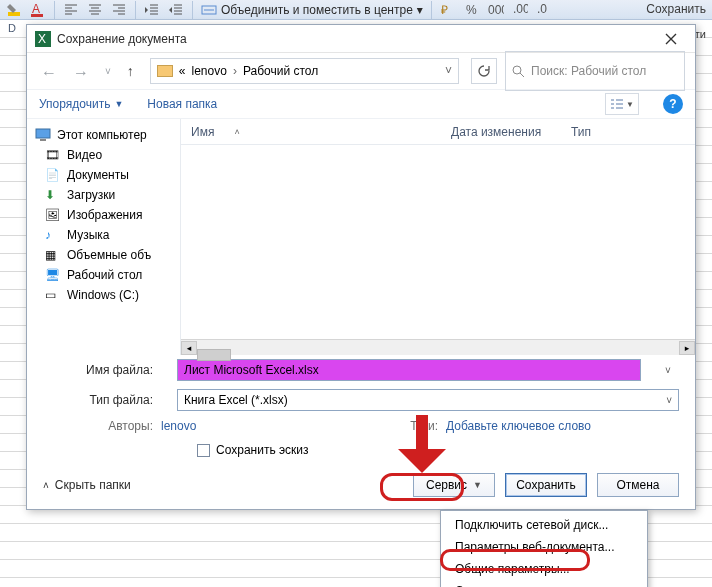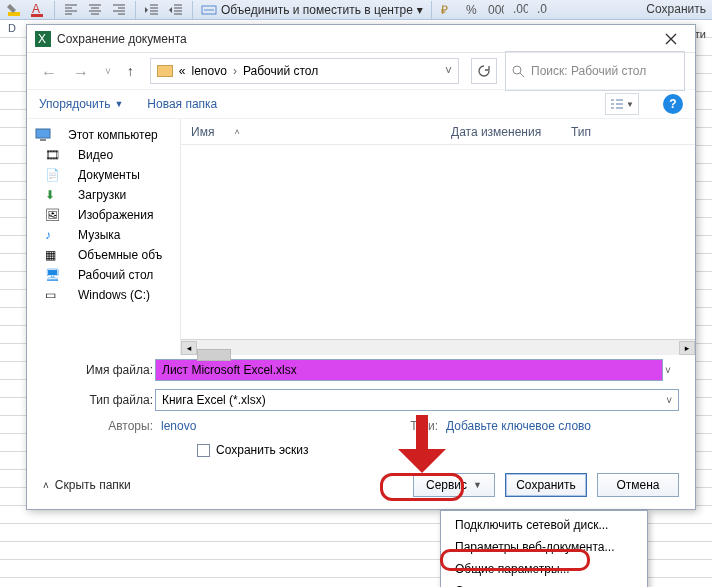--- a/index.html
+++ b/index.html
@@ -71,21 +71,21 @@
 .toolbar .view-btn { width:34px; height:22px; border:1px solid #d5dbe3; display:flex; align-items:center; justify-content:center; gap:2px; }
 .toolbar .help { width:20px; height:20px; border-radius:50%; background:#1e88e5; color:#fff; display:flex; align-items:center; justify-content:center; font-weight:bold; cursor:pointer; }
 
 .body {
   display:flex; height:236px;
 }
 .tree {
   width:154px; border-right:1px solid #e7ebf0; overflow:hidden; padding:6px 0;
 }
 .tree-item {
-  display:flex; align-items:flex-start; gap:17px; padding:3px 6px 3px 18px; cursor:pointer; white-space:nowrap;
+  display:flex; align-items:flex-start; gap:6px; padding:3px 6px 3px 18px; cursor:pointer; white-space:nowrap;
 }
 .tree-item .ti-ico { width:16px; height:14px; display:inline-block; }
 .tree-item.level0 { padding-left:8px; font-weight:500; }
 .ico-video::before { content:"🎞"; }
 .ico-docs::before { content:"📄"; }
 .ico-dl::before { content:"⬇"; color:#2f8f3f; }
 .ico-img::before { content:"🖼"; }
 .ico-music::before { content:"♪"; color:#1e88e5; }
 .ico-3d::before { content:"▦"; }
 .ico-desk::before { content:"🖥"; color:#1e88e5; }
@@ -102,21 +102,21 @@
 .sort-caret { font-size:9px; color:#6b6b6b; }
 .list-scroll-h {
   position:absolute; left:0; right:0; bottom:0; height:16px; background:#f0f0f0; border-top:1px solid #d5d5d5;
   display:flex; align-items:center;
 }
 .list-scroll-h .sc-btn { width:16px; height:14px; background:#e0e0e0; border:1px solid #c8c8c8; display:flex; align-items:center; justify-content:center; font-size:9px; }
 .list-scroll-h .sc-track { flex:1; position:relative; }
 .list-scroll-h .sc-thumb { position:absolute; left:0; top:1px; height:12px; width:34px; background:#cfcfcf; border:1px solid #b8b8b8; }
 .list-scroll-h .sc-right { margin-left:auto; }
 
-.formrow { display:flex; align-items:center; padding:4px 16px 4px 40px; gap:2px; }
+.formrow { display:flex; align-items:center; padding:4px 16px 4px 40px; gap:24px; }
 .formrow .lbl { width:86px; text-align:right; color:#2b2b2b; }
 .formrow input, .formrow .combo {
   flex:1; height:22px; border:1px solid #8fa6c2; padding:0 6px; background:#fff;
 }
 .formrow .combo { display:flex; align-items:center; justify-content:space-between; }
 .formrow .dd { color:#555; font-size:10px; }
 
 .metarow { display:flex; align-items:center; padding:4px 16px 4px 40px; gap:8px; color:#6b6b6b; }
 .metarow .mlbl { width:86px; text-align:right; }
 .metarow .mval { color:#2f5fa3; cursor:pointer; }

